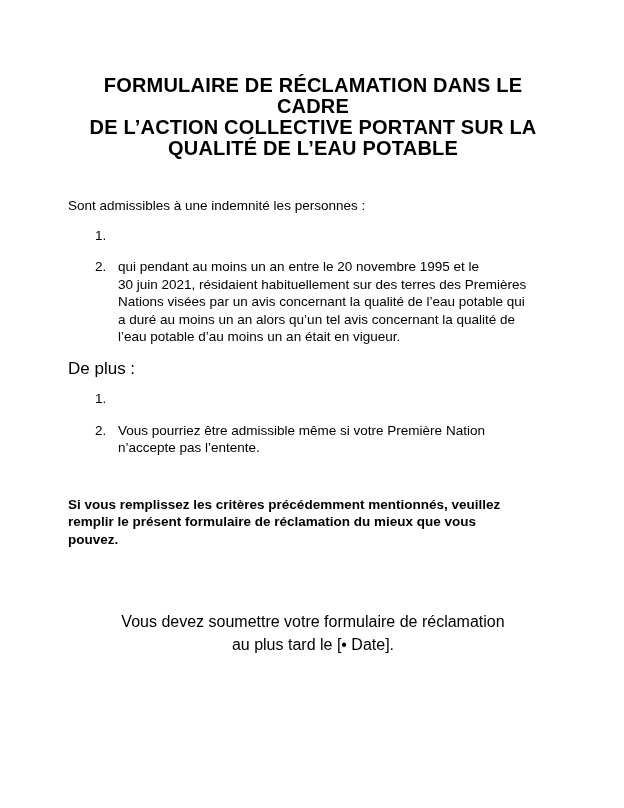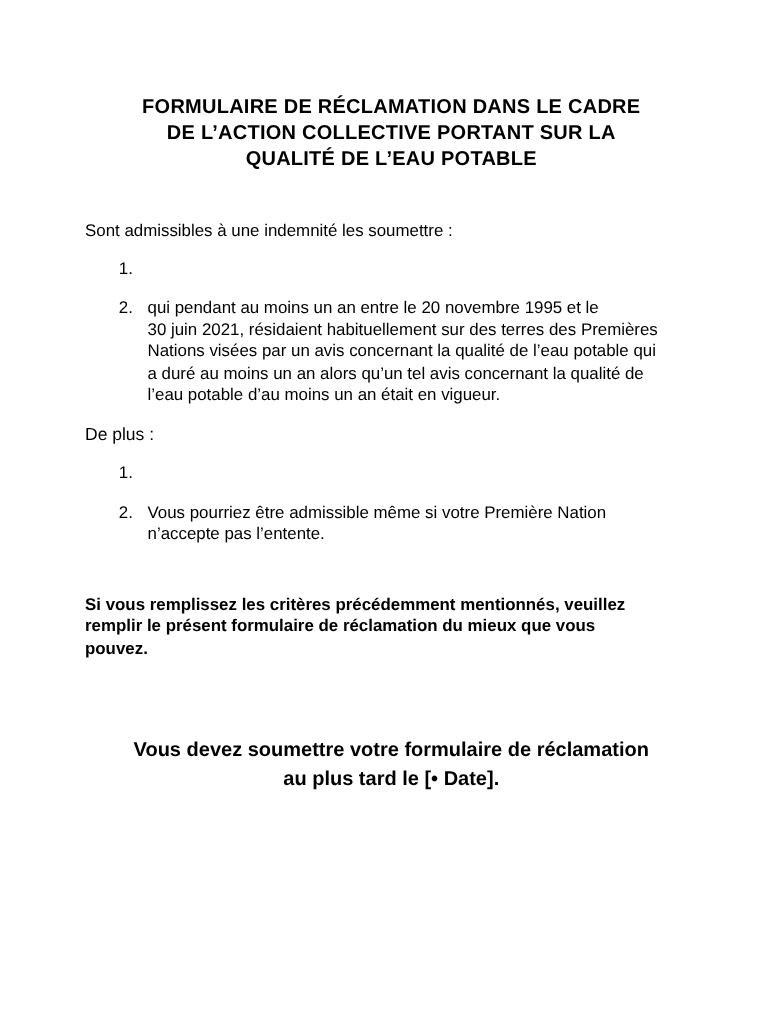--- a/index.html
+++ b/index.html
@@ -17,42 +17,42 @@
   }
   .page {
     width: 624px;
     height: 808px;
     padding: 75px 66px 0 68px;
     background: #ffffff;
   }
   .title {
     width: 490px;
     margin: 0 0 38px 0;
-    font-size: 16px;
+    font-size: 20px;
     font-weight: bold;
     line-height: 21px;
     text-align: center;
     white-space: pre-line;
     letter-spacing: 0.2px;
   }
   .para {
     width: 492px;
     margin: 0 0 12px 0;
     font-size: 13.5px;
     line-height: 17.5px;
     white-space: pre-line;
   }
   .para.bold {
     font-weight: bold;
     margin-top: 39px;
   }
   .label-line {
     width: 492px;
     margin: 8px 0 13px 0;
-    font-size: 14px;
+    font-size: 17px;
     line-height: 17.5px;
   }
   .list {
     width: 492px;
     margin: 0 0 0 0;
   }
   .list-item {
     display: flex;
     align-items: flex-start;
     margin: 0 0 14px 0;
@@ -66,36 +66,36 @@
     text-align: left;
   }
   .list-item .item-text {
     flex: 1 1 auto;
     white-space: pre-line;
   }
   .deadline {
     width: 490px;
     margin: 62px 0 0 0;
     font-size: 16px;
-    font-weight: bold;
+    font-weight: normal;
     line-height: 23px;
     text-align: center;
     white-space: pre-line;
   }
 </style>
 </head>
 <body>
 
 <div class="page">
 
   <h1 class="title">FORMULAIRE DE RÉCLAMATION DANS LE CADRE
 DE L’ACTION COLLECTIVE PORTANT SUR LA
 QUALITÉ DE L’EAU POTABLE</h1>
 
-  <p class="para">Sont admissibles à une indemnité les soumettre :</p>
+  <p class="para">Sont admissibles à une indemnité les personnes :</p>
 
   <div class="list">
     <div class="list-item">
       <span class="num">1.</span>
     </div>
     <div class="list-item">
       <span class="num">2.</span>
       <span class="item-text">qui pendant au moins un an entre le 20 novembre 1995 et le
 30 juin 2021, résidaient habituellement sur des terres des Premières
 Nations visées par un avis concernant la qualité de l’eau potable qui

